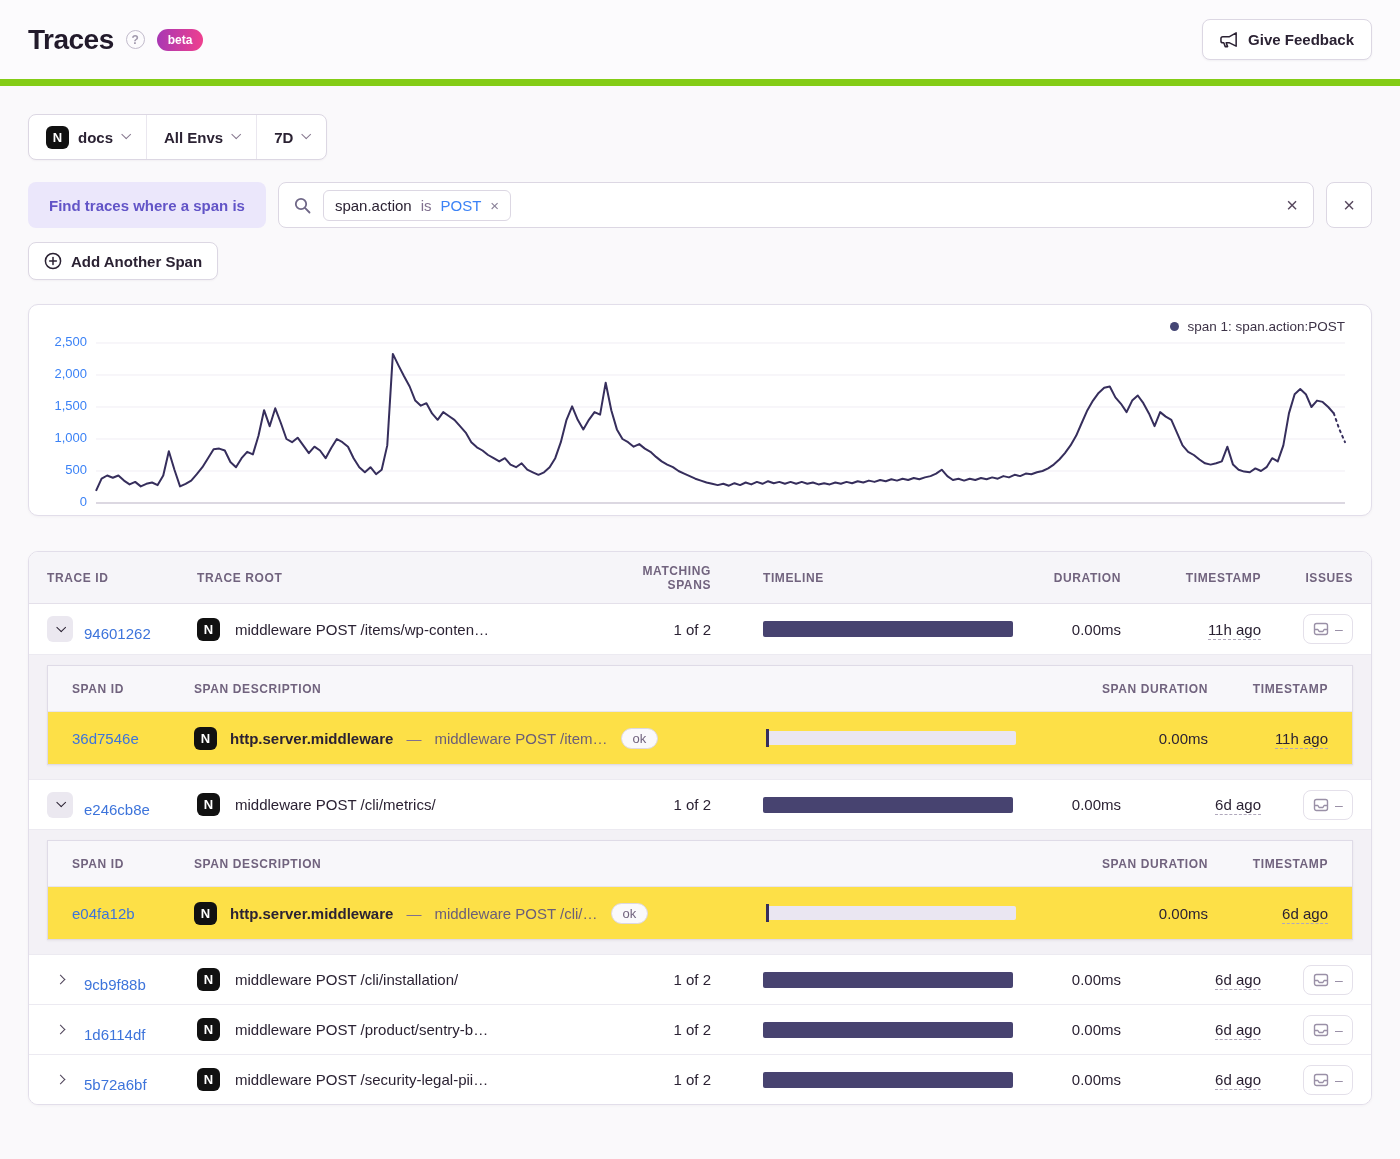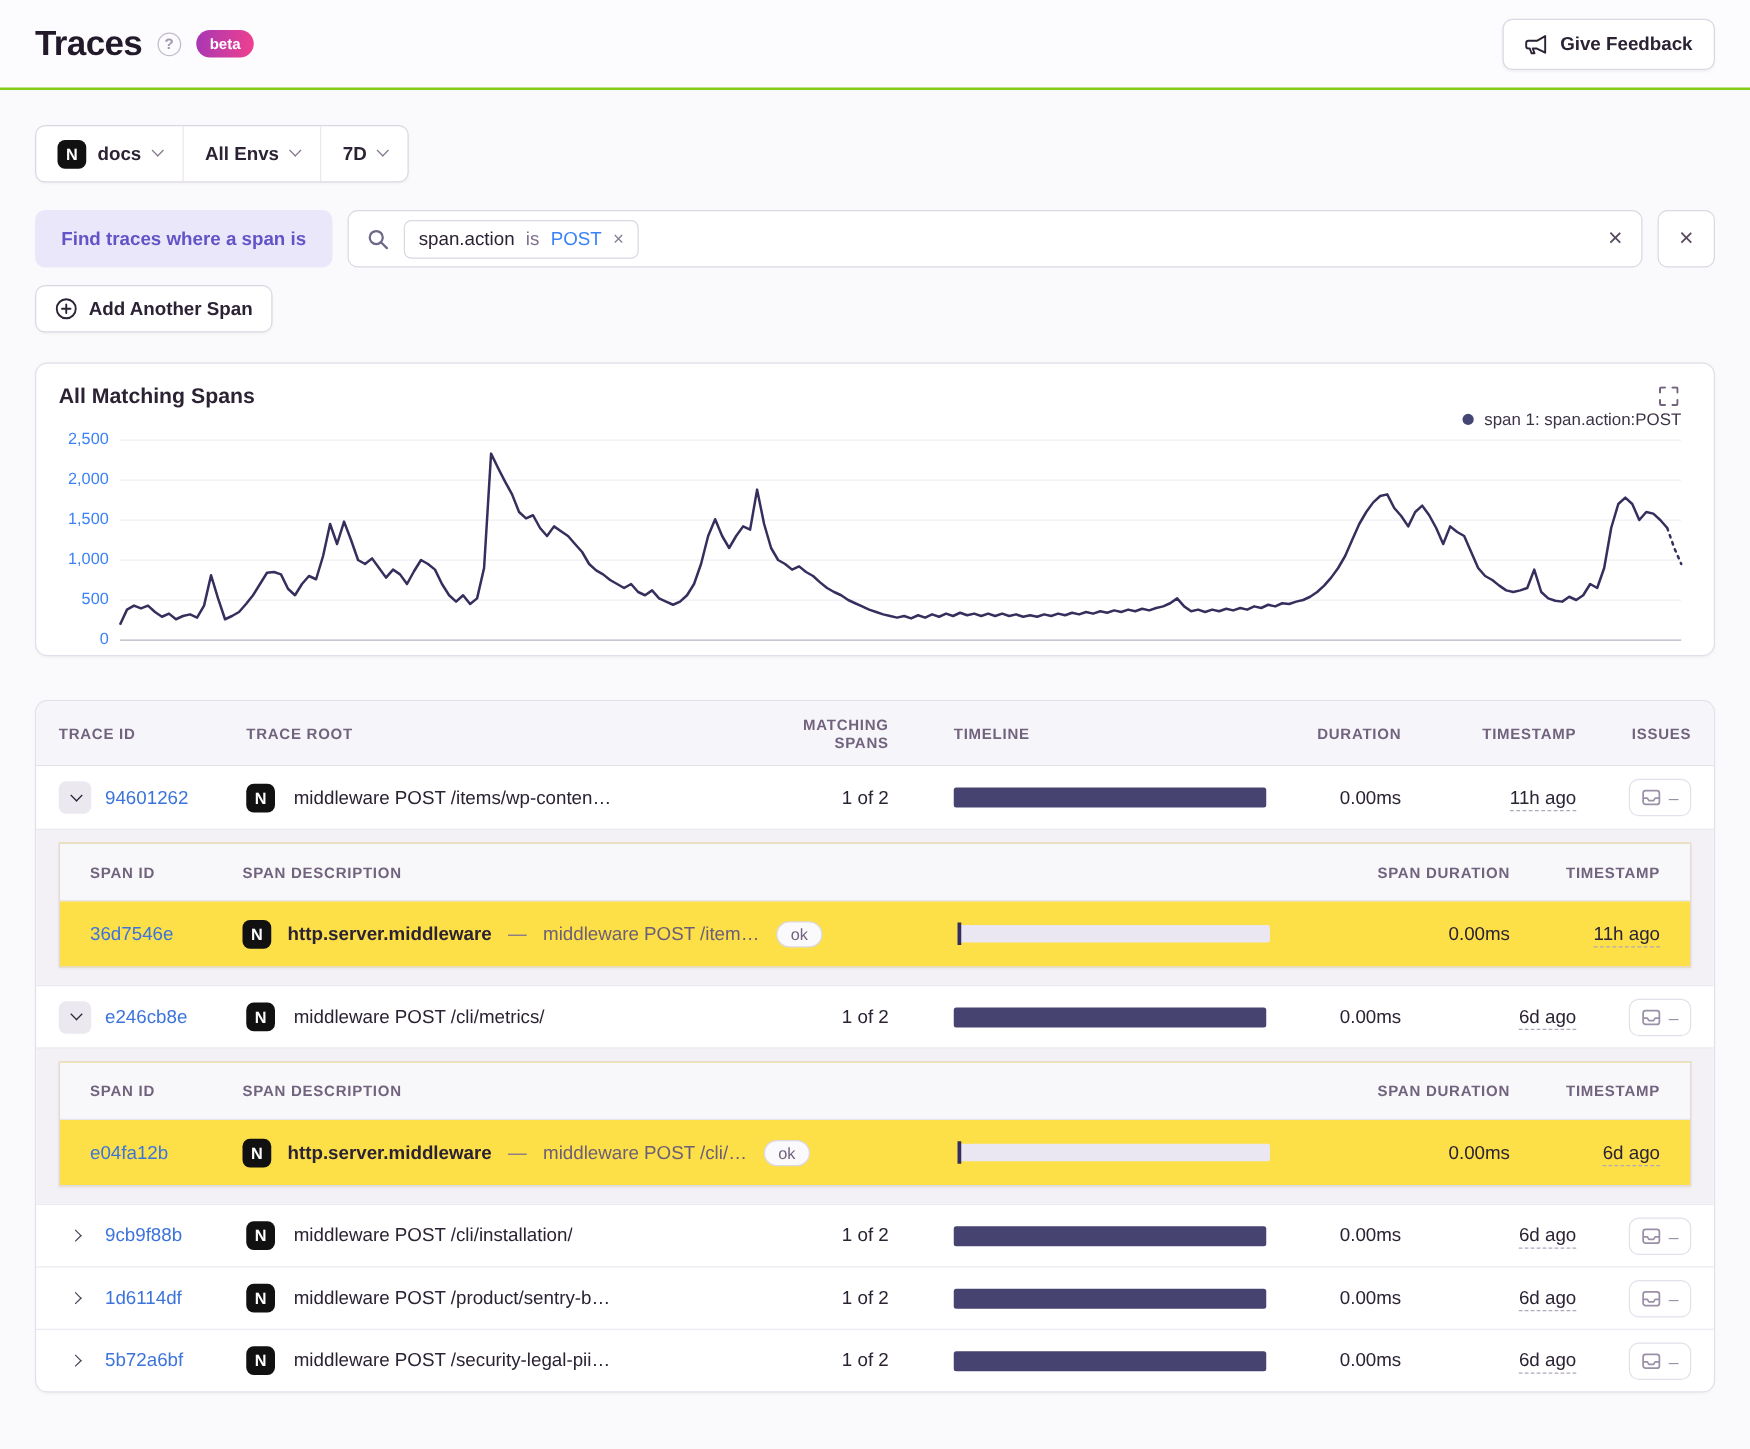--- a/index.html
+++ b/index.html
@@ -2,22 +2,22 @@
 <html><head>
 <meta charset="utf-8">
 <style>
   * { box-sizing: border-box; margin: 0; padding: 0; }
   html,body { width:1400px; height:1159px; overflow:hidden; }
   body {
     font-family: "Liberation Sans", sans-serif;
     background:#faf9fb; color:#2b2233; font-size:15px;
   }
   
-  .page-header{height:72px;display:flex;align-items:center;justify-content:space-between;
-    padding:0 28px;background:#fcfbfd;border-bottom:2px solid #84cc16;}
+  .page-header{height:86px;display:flex;align-items:center;justify-content:space-between;
+    padding:0 28px;background:#fcfbfd;border-bottom:7px solid #84cc16;}
   .title-group{display:flex;align-items:center;gap:12px;}
   .page-title{font-size:28px;font-weight:700;letter-spacing:-.5px;color:#221a2b;}
   .help-badge{width:19px;height:19px;border:1.5px solid #c2bbcc;border-radius:50%;
     color:#a199ad;font-size:12px;font-weight:700;display:flex;align-items:center;justify-content:center;}
   .beta-pill{background:linear-gradient(96deg,#a737b4 0%,#f0408e 100%);color:#fff;
     font-size:12px;font-weight:700;padding:4px 11px;border-radius:20px;}
   .feedback-btn{display:flex;align-items:center;gap:9px;background:#fff;border:1px solid #dcd7e3;
     border-radius:8px;padding:10px 17px;font-weight:700;font-size:15px;color:#2b2233;
     box-shadow:0 1px 2px rgba(43,34,51,.05);cursor:pointer;font-family:inherit;}
   .feedback-btn svg{stroke:#2b2233;}
@@ -80,21 +80,21 @@
   .table-card{margin-top:35px;overflow:hidden;}
   .thead,.trow{display:grid;grid-template-columns:150px minmax(0,1fr) 100px 300px 110px 140px 92px;
     align-items:center;padding:0 18px;}
   .thead{height:52px;background:#f6f5f9;border-bottom:1px solid #e4e0ea;
     font-size:12px;font-weight:700;letter-spacing:.05em;text-transform:uppercase;color:#71637e;}
   .tl-head{margin-left:52px;}
   .right{text-align:right;}
   .trow{height:50px;background:#fff;border-top:1px solid #eceaf1;}
   .trow:first-child{border-top:none;}
   .cell{min-width:0;}
-  .trace-cell{display:flex;align-items:center;gap:11px;}
+  .trace-cell{display:flex;align-items:flex-end;gap:11px;}
   .chev-btn{width:26px;height:26px;border-radius:6px;display:flex;align-items:center;
     justify-content:center;color:#4d4258;cursor:pointer;background:transparent;border:none;flex:none;}
   .chev-btn.open{background:#ebe8f0;color:#2b2233;}
   .trace-link{color:#3d74db;text-decoration:none;cursor:pointer;}
   .root-cell{display:flex;align-items:center;gap:15px;}
   .root-text{white-space:nowrap;overflow:hidden;text-overflow:ellipsis;}
   .tl-bar{width:250px;height:16px;background:#474370;border-radius:2px;margin-left:52px;}
   .ts{border-bottom:1px dashed #b0a8bc;padding-bottom:1px;cursor:pointer;}
   .issues-cell{display:flex;justify-content:flex-end;}
   .issues-btn{width:50px;height:30px;border:1px solid #e4e0ea;border-radius:8px;background:#fff;
@@ -180,31 +180,20 @@
     <svg width="18" height="18" viewBox="0 0 18 18" fill="none" stroke="#2b2233" stroke-width="1.5" stroke-linecap="round">
       <circle cx="9" cy="9" r="7.6"></circle>
         <line x1="9" y1="5.6" x2="9" y2="12.4"></line>
         <line x1="5.6" y1="9" x2="12.4" y2="9"></line>
     </svg>
     <span>Add Another Span</span>
   </button>
 
   
   <section class="card chart-card">
-    <div class="chart-head">
-      <h2 class="chart-title">All Matching Spans</h2>
-      <button class="expand-btn">
-        <svg width="16" height="16" viewBox="0 0 16 16" fill="none" stroke="#71637e" stroke-width="1.6" stroke-linecap="round">
-          <path d="M1 5V2a1 1 0 0 1 1-1h3"></path>
-            <path d="M11 1h3a1 1 0 0 1 1 1v3"></path>
-          <path d="M15 11v3a1 1 0 0 1-1 1h-3"></path>
-            <path d="M5 15H2a1 1 0 0 1-1-1v-3"></path>
-        </svg>
-      </button>
-    </div>
     <div class="chart-area">
       <div class="y-axis">
           <div class="ylab" style="top: 151px;">0</div>
           <div class="ylab" style="top: 119px;">500</div>
           <div class="ylab" style="top: 87px;">1,000</div>
           <div class="ylab" style="top: 55px;">1,500</div>
           <div class="ylab" style="top: 23px;">2,000</div>
           <div class="ylab" style="top: -9px;">2,500</div>
         </div>
       <div class="plot">

